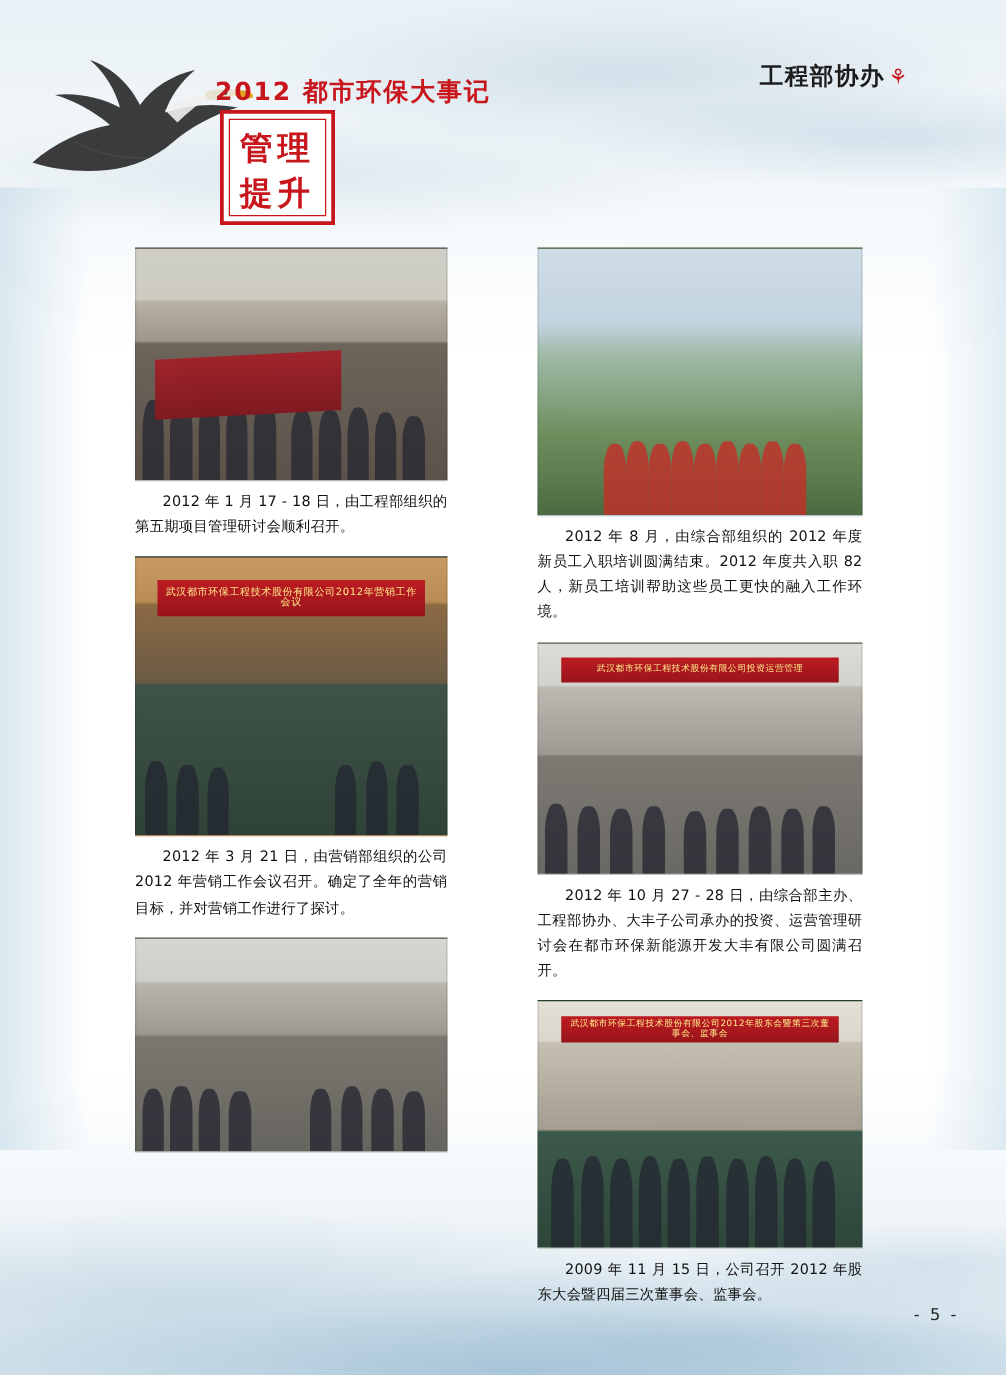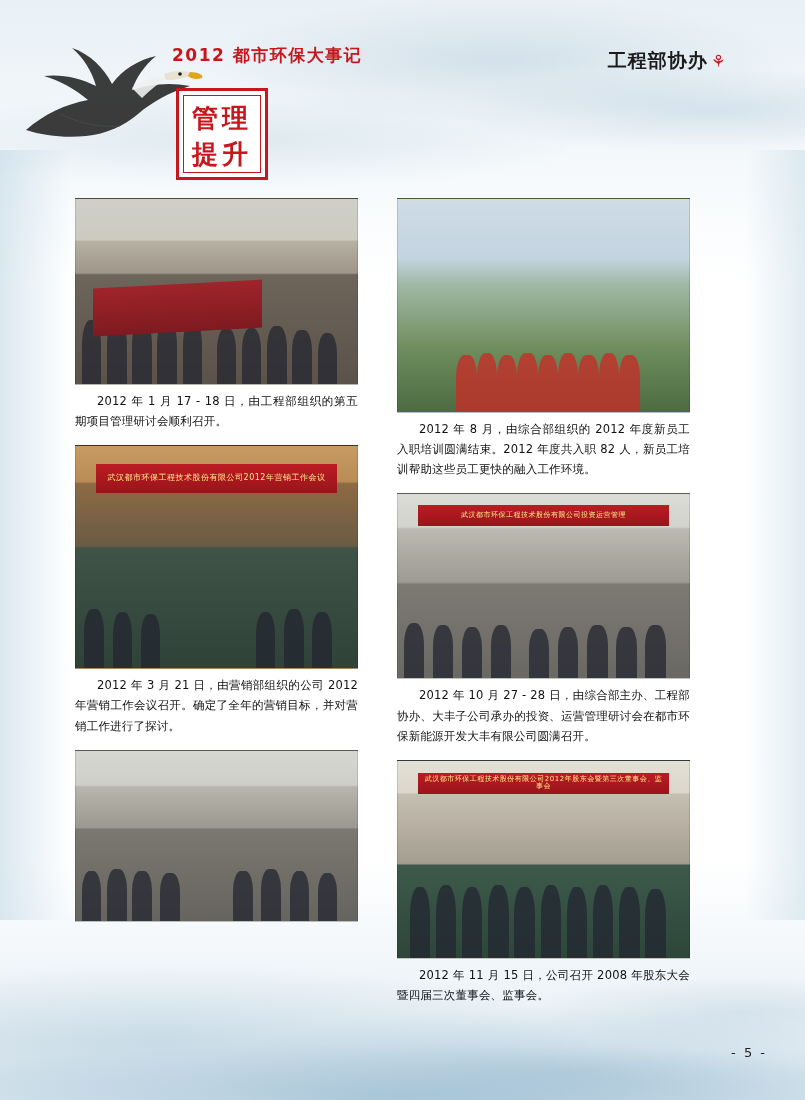--- a/index.html
+++ b/index.html
@@ -46,22 +46,22 @@
   
   .header{position:absolute;top:0;left:0;width:805px;height:190px;}
   .eagle{position:absolute;left:14px;top:18px;width:190px;height:140px;}
   .brandmark{
     position:absolute;right:78px;top:48px;
     font-family:"DejaVu Sans","Liberation Sans",sans-serif;
     font-weight:bold;font-size:19px;color:#1c1c1c;letter-spacing:1px;
   }
   .brandmark .mark{color:#c8161d;font-size:17px;margin-left:3px;}
   .hdr-title{
-    position:absolute;left:172px;top:44px;
-    color:#c8161d;font-weight:bold;font-size:17px;letter-spacing:1.5px;
+    position:absolute;left:172px;top:60px;
+    color:#c8161d;font-weight:bold;font-size:20px;letter-spacing:1.5px;
     white-space:nowrap;
     text-align:right;
   }
   .seal{
     position:absolute;left:176px;top:88px;width:92px;height:92px;
     border:3px solid #c8161d;background:#fff;
     box-sizing:border-box;
   }
   .seal .inner{
     position:absolute;inset:4px;border:1px solid #c8161d;
@@ -71,21 +71,21 @@
     color:#c8161d;font-weight:bold;font-size:26px;letter-spacing:4px;
   }
   .seal .s1{top:10px;}
   .seal .s2{top:46px;}
 
   
   .col{position:absolute;top:198px;}
   .col.left{left:75px;width:283px;}
   .col.right{left:397px;width:293px;}
 
-  .block{margin-bottom:10px;}
+  .block{margin-bottom:10px;margin-left:33px;}
   .photo{
     width:100%;
     background:#8a9aa5;
     position:relative;
     overflow:hidden;
     border:1px solid rgba(0,0,0,.12);
     box-sizing:border-box;
   }
   .cap{
     font-size:11.5px;color:#111;line-height:1.75;
@@ -275,19 +275,19 @@
           <span style="left:22%;height:62%"></span>
             <span style="left:31%;height:64%"></span>
           <span style="left:40%;height:62%"></span>
             <span style="left:49%;height:64%"></span>
           <span style="left:58%;height:62%"></span>
             <span style="left:67%;height:64%"></span>
           <span style="left:76%;height:62%"></span>
             <span style="left:85%;height:60%"></span>
         </div>
       </div>
-      <div class="cap"><span class="ind"></span><span>2012 年 11 月 15 日，公司召开 2008 年股东大会暨四届三次董事会、监事会。</span></div>
+      <div class="cap"><span class="ind"></span><span>2009 年 11 月 15 日，公司召开 2012 年股东大会暨四届三次董事会、监事会。</span></div>
     </div>
 
   </div>
 
   <div class="pagenum">- 5 -</div>
 </div>
 
 </body></html>

